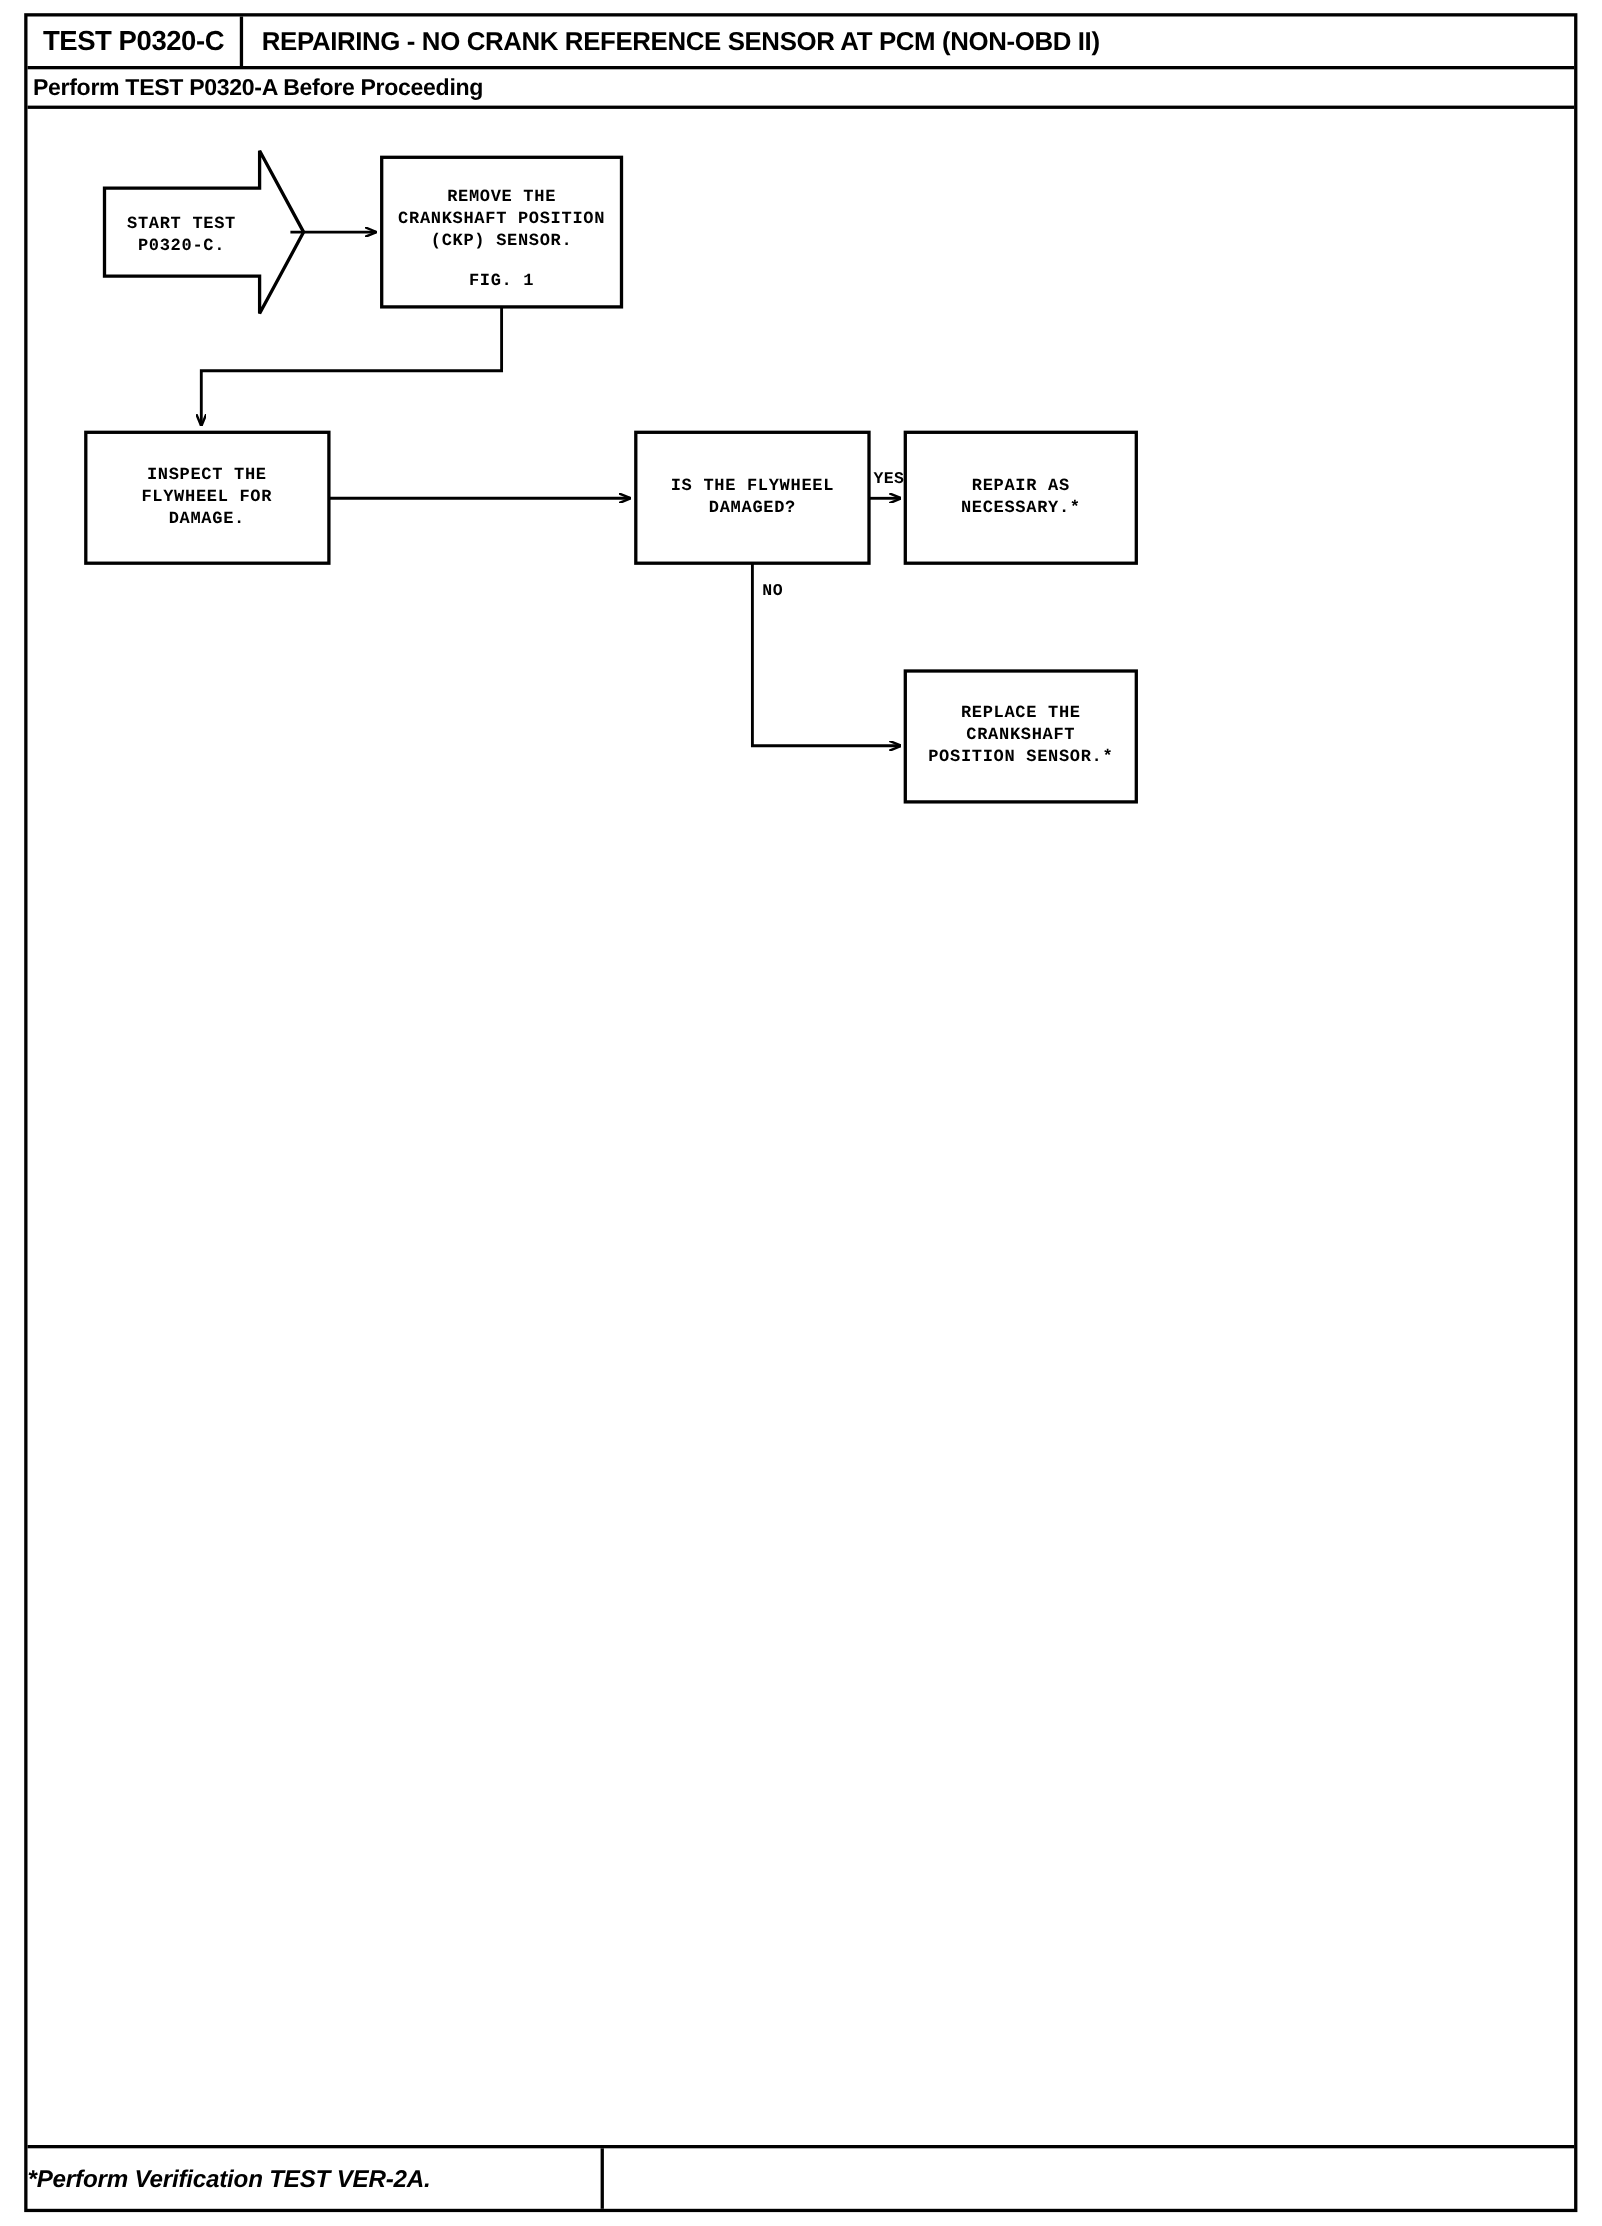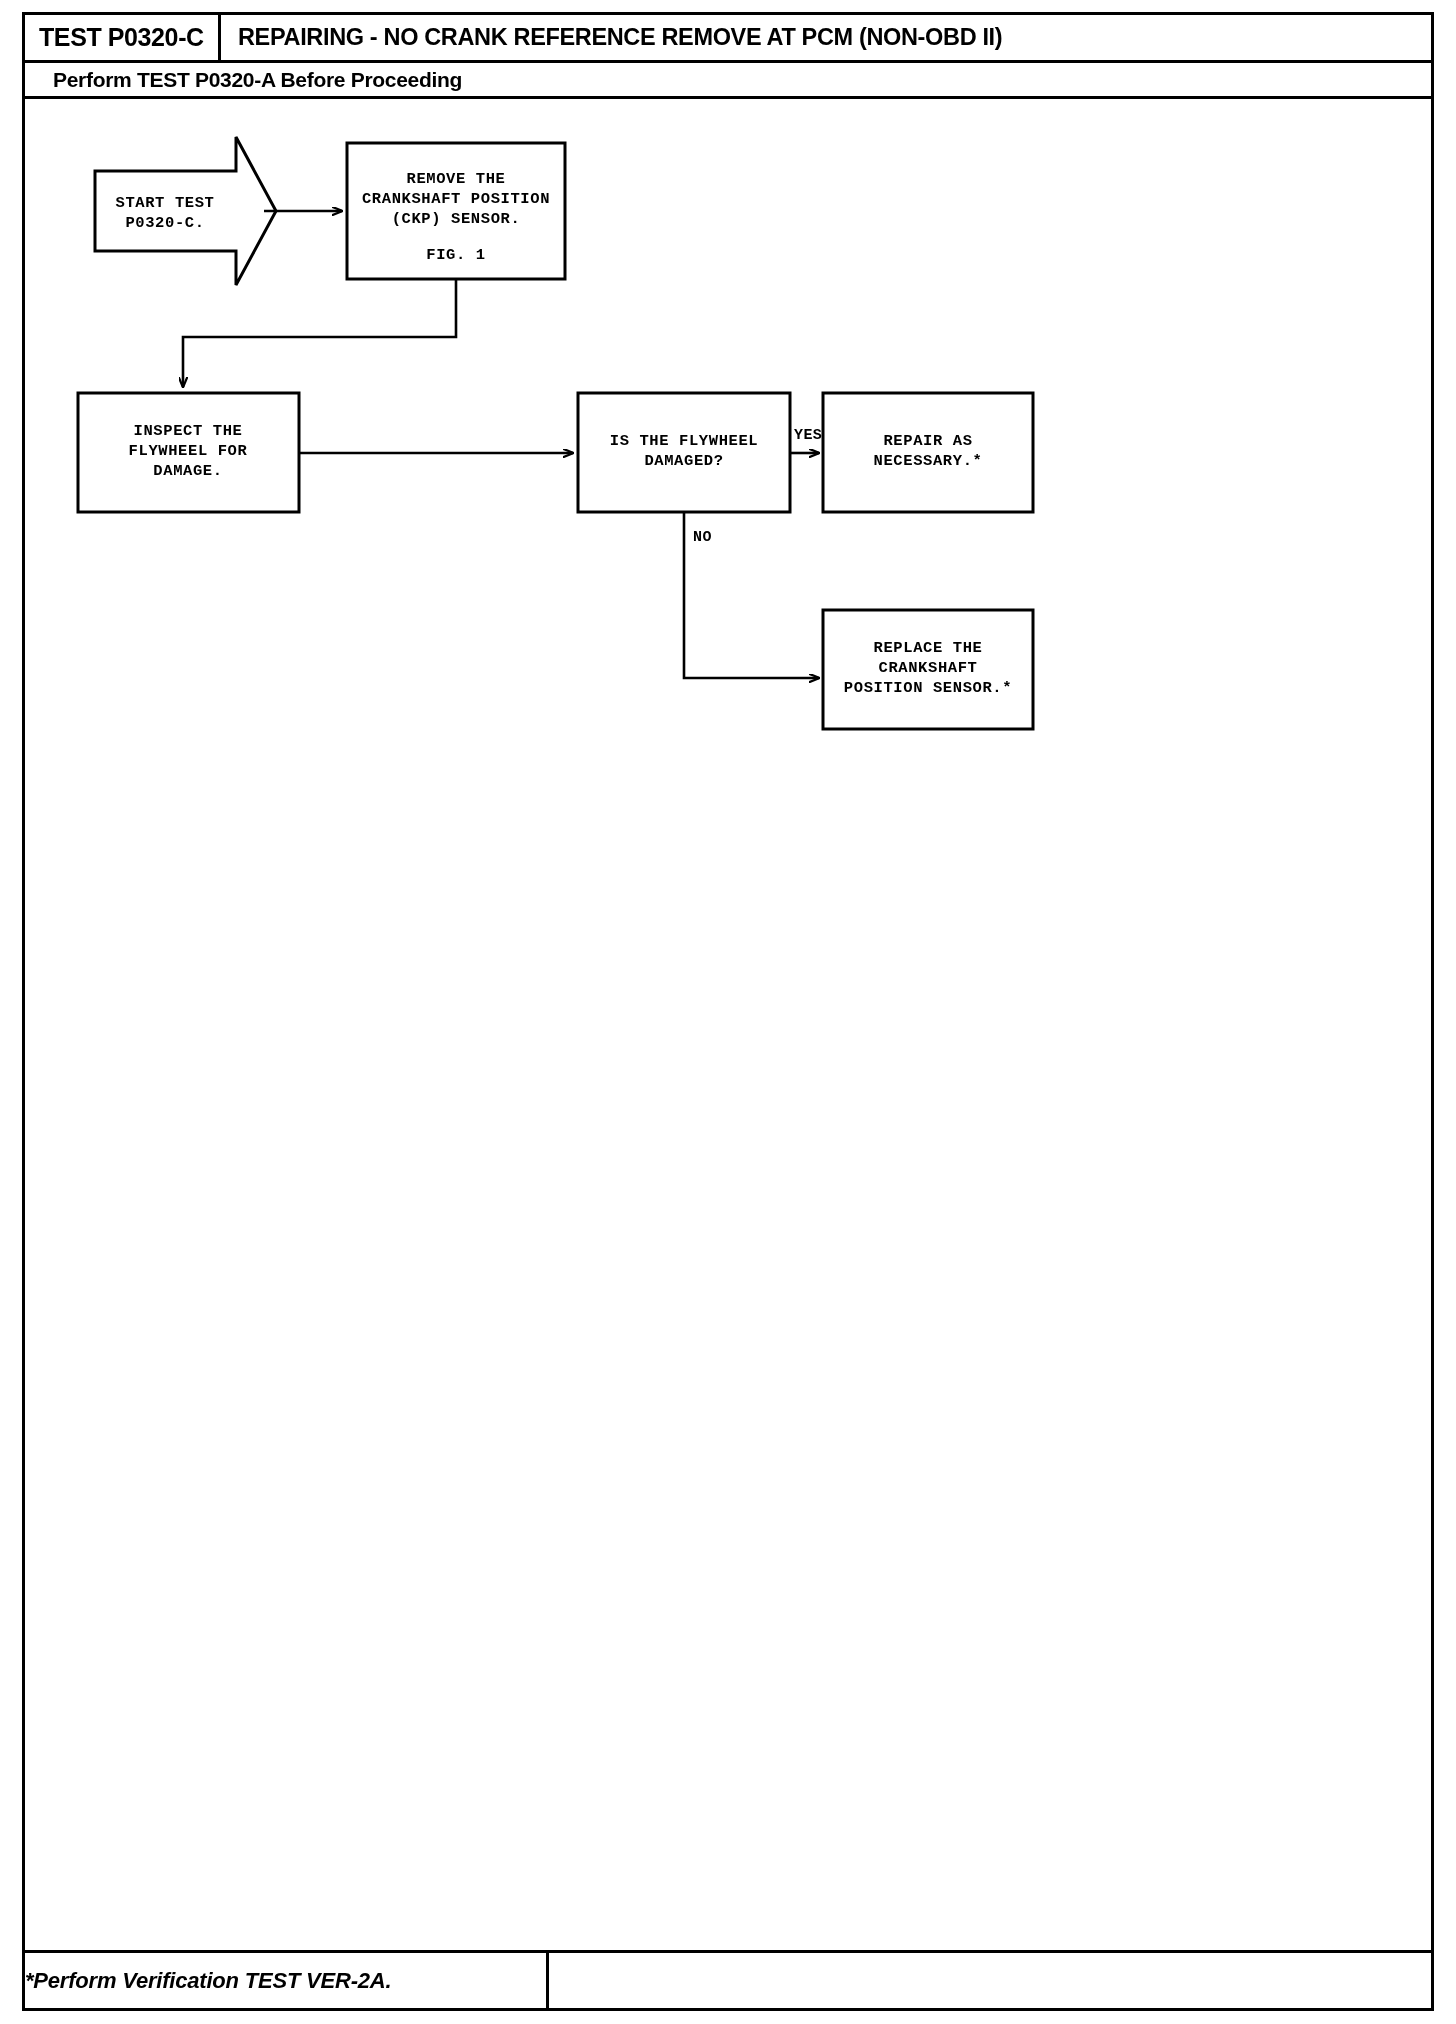--- a/index.html
+++ b/index.html
@@ -71,21 +71,21 @@
   
   .subheader-row {
     position: absolute;
     left: 0;
     top: 48px;
     width: 100%;
     height: 36px;
     border-bottom: 3px solid #000;
     display: flex;
     align-items: center;
-    padding-left: 28px;
+    padding-left: 5px;
   }
   .subheader-row .txt {
     font-size: 21px;
     font-weight: bold;
     letter-spacing: -0.3px;
     white-space: nowrap;
   }
 
   
   .chart-area {
@@ -152,21 +152,21 @@
 <body>
 
 <div id="page">
   <div class="doc-frame">
 
     <div class="header-row">
       <div class="test-id-cell">
         <span class="txt">TEST P0320-C</span>
       </div>
       <div class="header-title-cell">
-        <span class="txt">REPAIRING - NO CRANK REFERENCE REMOVE AT PCM (NON-OBD II)</span>
+        <span class="txt">REPAIRING - NO CRANK REFERENCE SENSOR AT PCM (NON-OBD II)</span>
       </div>
     </div>
 
     <div class="subheader-row">
       <span class="txt">Perform TEST P0320-A Before Proceeding</span>
     </div>
 
     <div class="chart-area">
       <svg width="1406" height="1850" viewBox="0 0 1406 1850" xmlns="http://www.w3.org/2000/svg">
         <defs>

